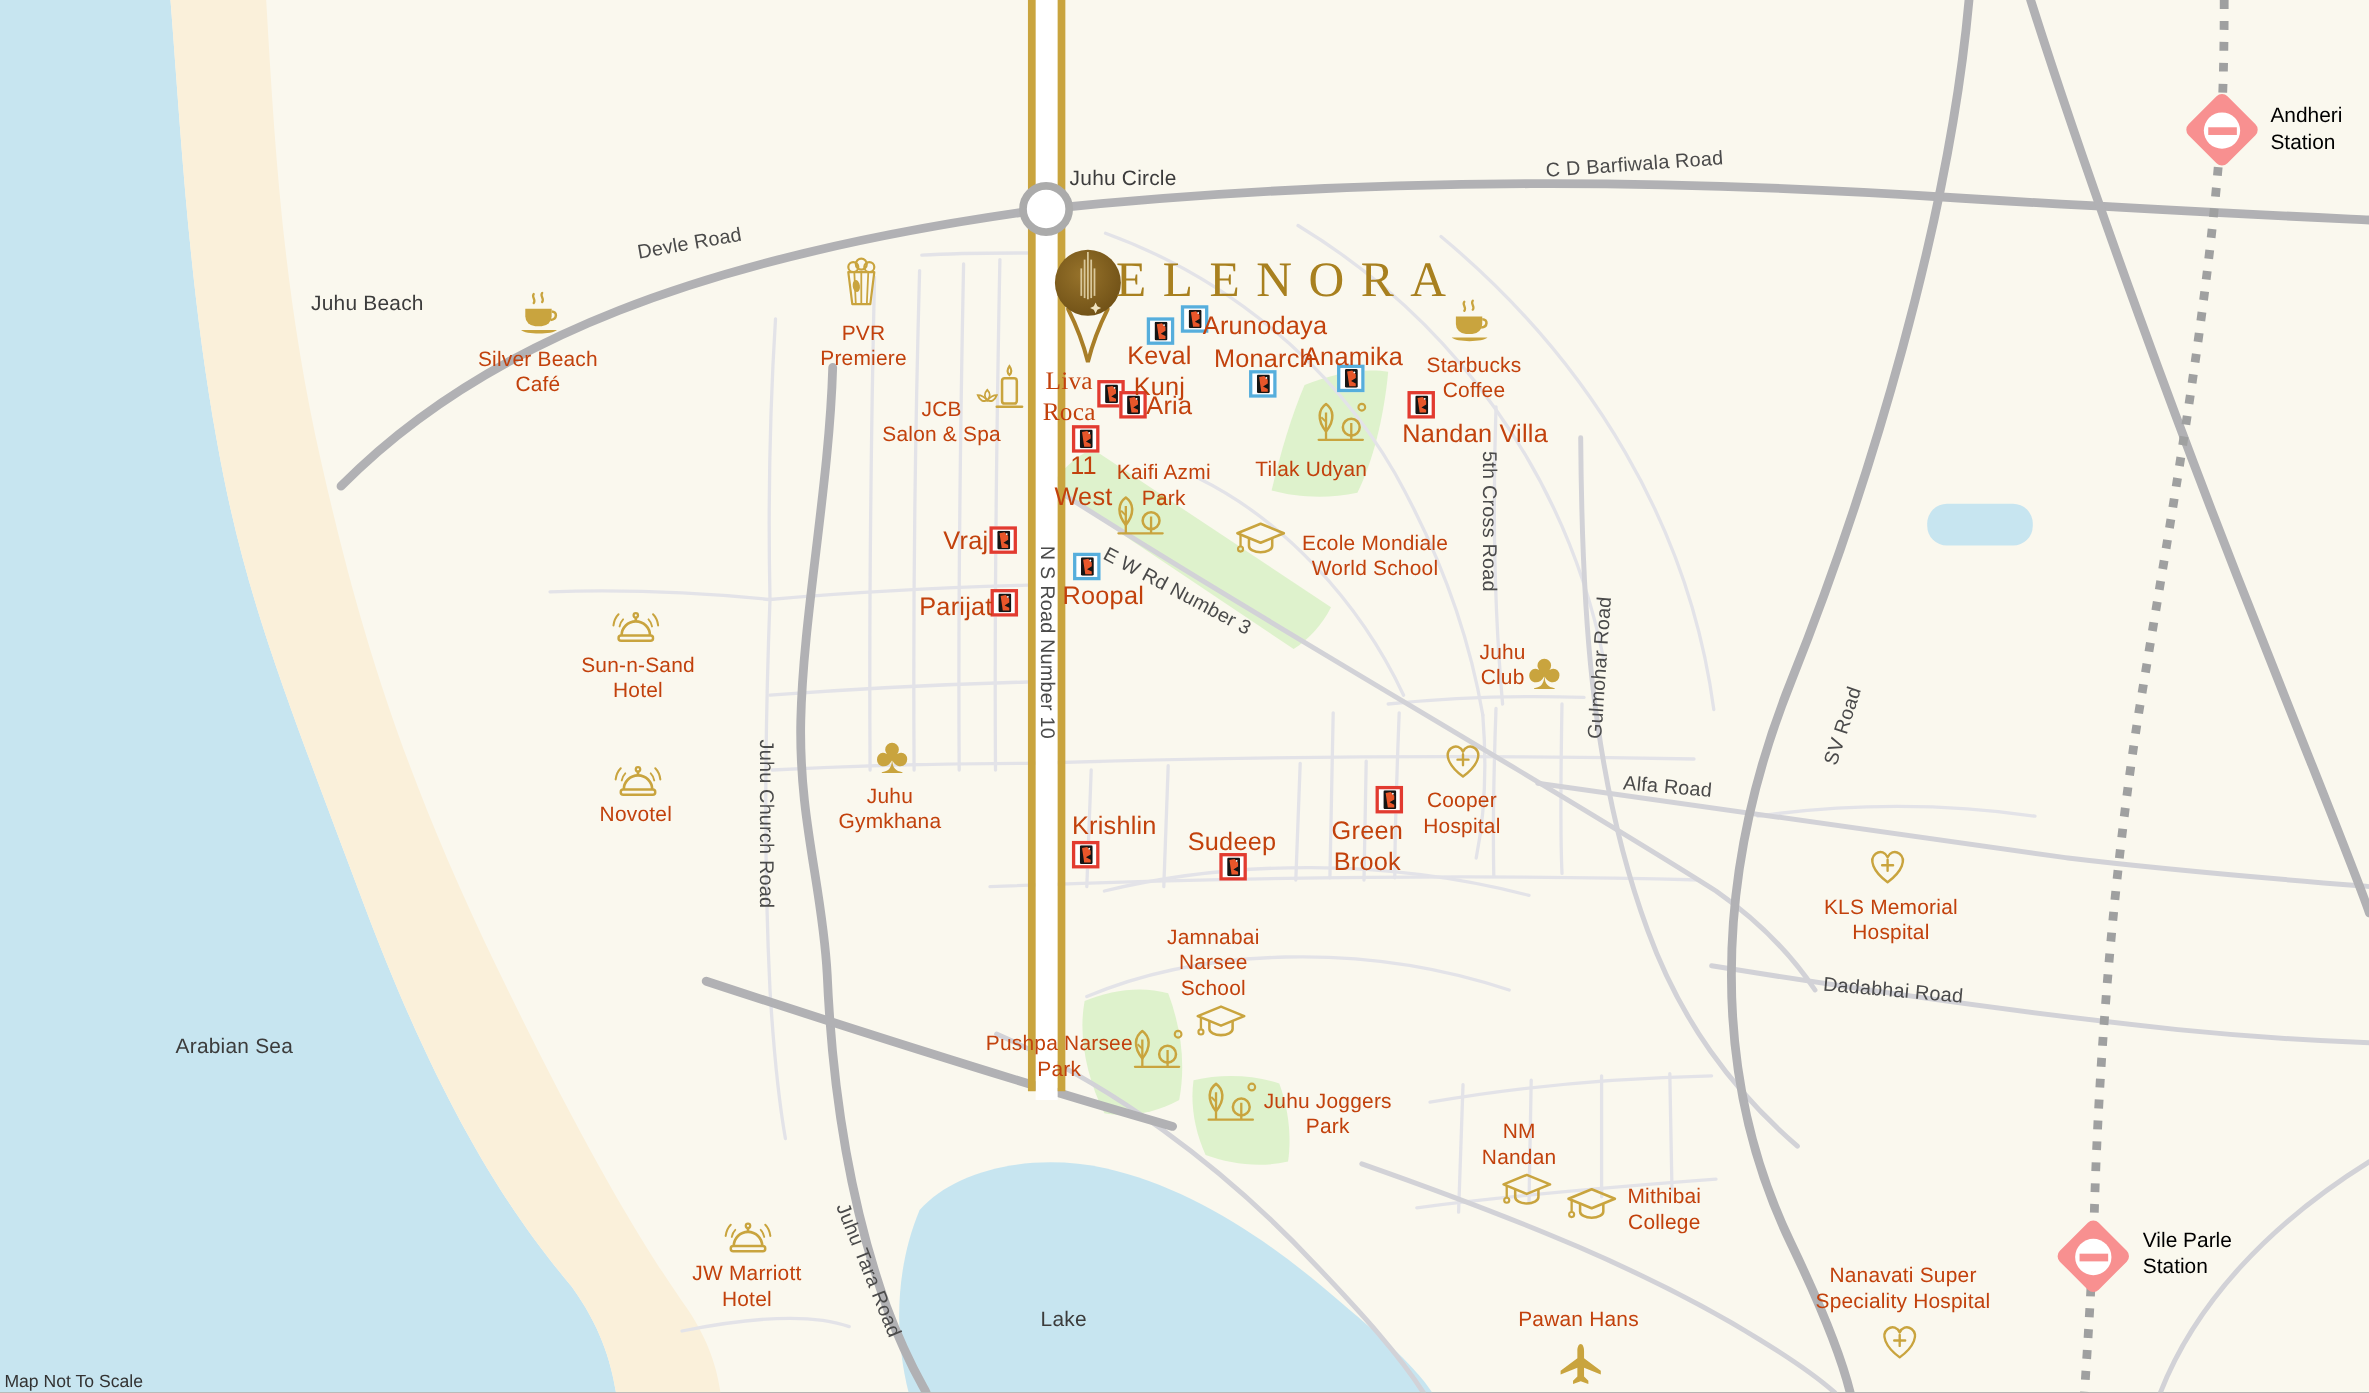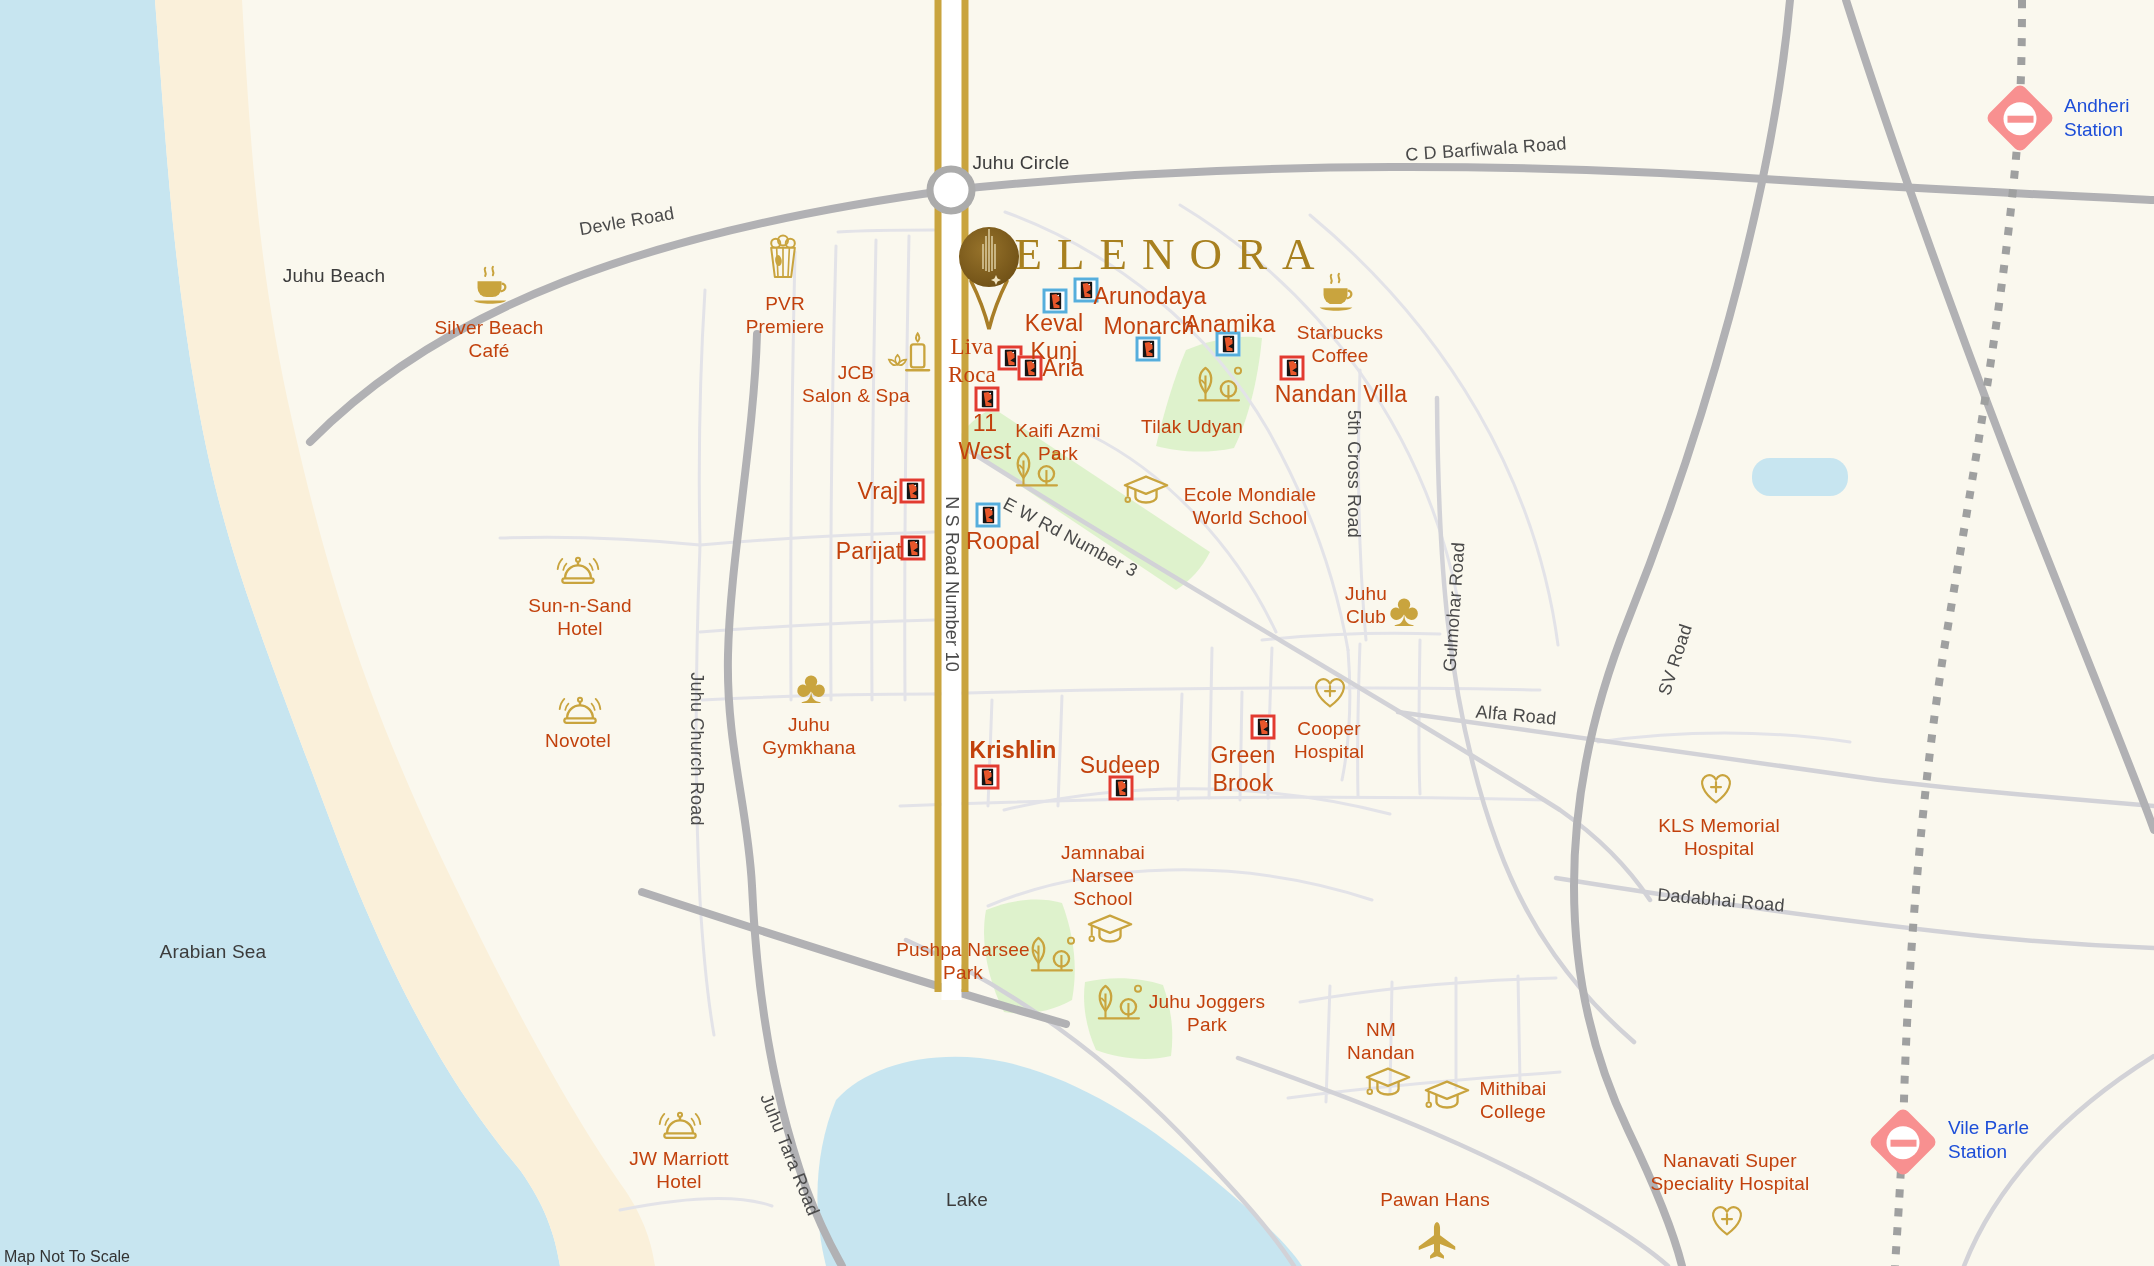--- a/index.html
+++ b/index.html
@@ -27,21 +27,21 @@
     display:flex;align-items:center;justify-content:center;
     transform:translate(-50%,-50%);
   }
   .pmarker svg{width:12px;height:17px;display:block;}
   .pmarker.ongoing{border-color:#56AEDC;}
   .station{position:absolute;width:50px;height:50px;transform:translate(-50%,-50%) rotate(45deg);
     background:#F89090;border-radius:7px;display:flex;align-items:center;justify-content:center;}
   .station .disc{width:33px;height:33px;border-radius:50%;background:#fff;position:relative;transform:rotate(-45deg);}
   .station .bar{position:absolute;left:50%;top:50%;width:26px;height:7px;background:#F89090;transform:translate(-50%,-50%);}
   .station-label{position:absolute;transform:translateY(-50%);white-space:pre-line;
-    color:#1d4ed8;font-size:19px;line-height:1.25;text-align:left;}
+    color:#000000;font-size:19px;line-height:1.25;text-align:left;}
   #legend{
     position:absolute;border:2px dotted #8C8C8C;box-sizing:border-box;
   }
   .legend-row{position:absolute;display:flex;align-items:center;gap:14px;}
   .legend-row .pmarker{position:static;transform:none;width:27px;height:27px;flex:0 0 27px;}
   .legend-text{color:#3F3F3F;font-size:19px;}
   #map-note{position:absolute;font-size:16px;color:#333;}
   #logo-text{
     position:absolute;transform:translate(-50%,-50%);
     font-family:"Liberation Serif", serif;font-weight:500;
@@ -388,21 +388,21 @@
       </div>
       <div class="lbl prj-label" style="position: absolute; left: 1243px; top: 769px;">Green
 Brook</div>
       <div class="pmarker completed" style="position: absolute; left: 987px; top: 777px; border-color: rgb(226, 59, 48);">
         <svg viewBox="0 0 13 19">
           <rect width="13" height="19" rx="1.5" fill="#151515"></rect>
           <path d="M2.2,2.6 L7.4,1.6 L11,5.4 L11,9.2 L6.2,12.2 L11,14.6 L11,17.4 L4.4,17.4 Z" fill="#E8562A"></path>
           <circle cx="9.6" cy="3.4" r="0.9" fill="#fff"></circle>
         </svg>
       </div>
-      <div class="lbl prj-label" style="position: absolute; left: 1013px; top: 750px; font-weight: bold;">Krishlin</div>
+      <div class="lbl prj-label" style="position: absolute; left: 1013px; top: 750px;">Krishlin</div>
       <div class="pmarker completed" style="position: absolute; left: 1121px; top: 788px; border-color: rgb(226, 59, 48);">
         <svg viewBox="0 0 13 19">
           <rect width="13" height="19" rx="1.5" fill="#151515"></rect>
           <path d="M2.2,2.6 L7.4,1.6 L11,5.4 L11,9.2 L6.2,12.2 L11,14.6 L11,17.4 L4.4,17.4 Z" fill="#E8562A"></path>
           <circle cx="9.6" cy="3.4" r="0.9" fill="#fff"></circle>
         </svg>
       </div>
       <div class="lbl prj-label" style="position: absolute; left: 1120px; top: 765px;">Sudeep</div>
       <div class="pmarker ongoing" style="position: absolute; left: 1055px; top: 301px; border-color: rgb(86, 174, 220);">
         <svg viewBox="0 0 13 19">

